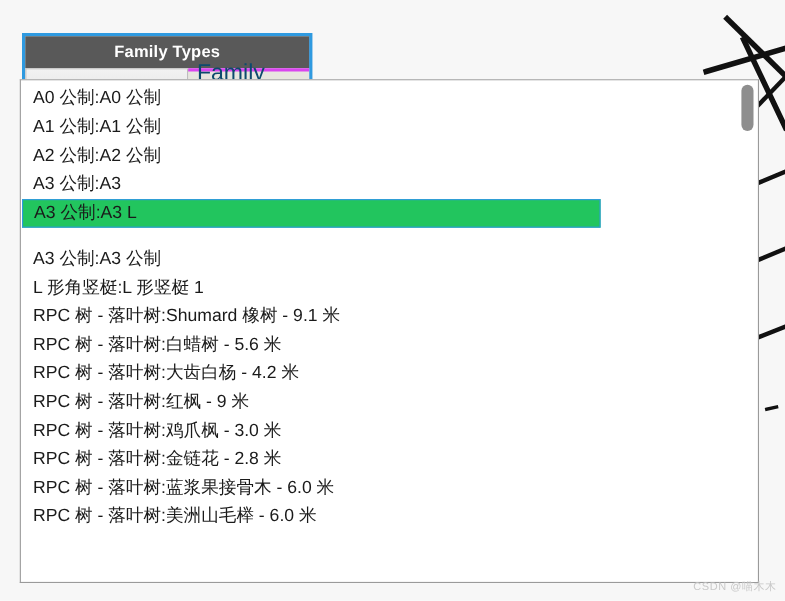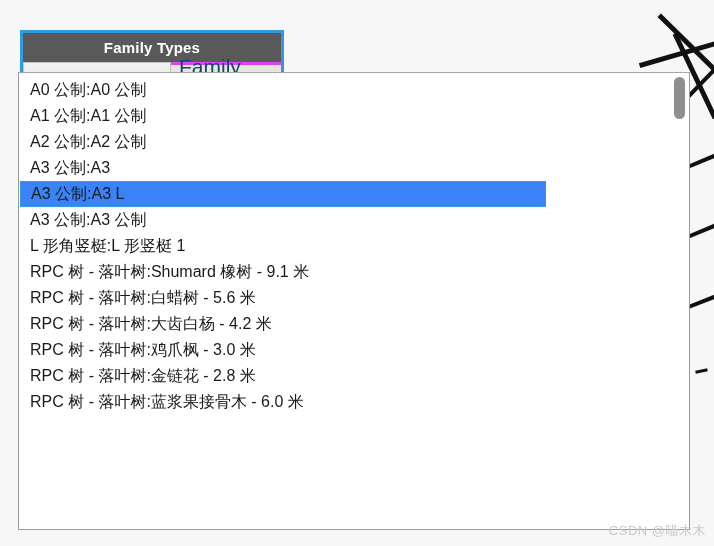--- a/index.html
+++ b/index.html
@@ -117,24 +117,24 @@
     height: 26px;
     line-height: 26px;
     font-size: 16px;
     color: #1a1a1a;
     padding-left: 10px;
     white-space: nowrap;
     box-sizing: border-box;
     margin: 0 1px;
   }
   .dd-item.selected {
-    background: #3b82f6;
+    background: #22c55e;
     border: 1px solid #2f9ae0;
     line-height: 24px;
-    margin: 0 1px 0 1px;
+    margin: 0 1px 16px 1px;
     width: 526px;
   }
 
   
   #dropdown-scrollbar {
     position: absolute;
     right: 1px;
     top: 1px;
     width: 17px;
     height: 456px;
@@ -148,21 +148,21 @@
     height: 42px;
     background: #8e8e8e;
     border-radius: 6px;
   }
 
   
   #watermark {
     position: absolute;
     right: 8px;
     bottom: 6px;
-    font-size: 13px;
+    font-size: 10px;
     color: #c9c9c9;
     z-index: 20;
     white-space: nowrap;
     letter-spacing: 0.5px;
   }
 </style>
 </head>
 <body>
 
 <svg id="cad-canvas" viewBox="0 0 714 546" xmlns="http://www.w3.org/2000/svg">
@@ -195,22 +195,24 @@
       <div class="dd-item">A0 公制:A0 公制</div>
       <div class="dd-item">A1 公制:A1 公制</div>
       <div class="dd-item">A2 公制:A2 公制</div>
       <div class="dd-item">A3 公制:A3</div>
       <div class="dd-item selected">A3 公制:A3 L</div>
       <div class="dd-item">A3 公制:A3 公制</div>
       <div class="dd-item">L 形角竖梃:L 形竖梃 1</div>
       <div class="dd-item">RPC 树 - 落叶树:Shumard 橡树 - 9.1 米</div>
       <div class="dd-item">RPC 树 - 落叶树:白蜡树 - 5.6 米</div>
       <div class="dd-item">RPC 树 - 落叶树:大齿白杨 - 4.2 米</div>
+      <div class="dd-item">RPC 树 - 落叶树:红枫 - 9 米</div>
       <div class="dd-item">RPC 树 - 落叶树:鸡爪枫 - 3.0 米</div>
       <div class="dd-item">RPC 树 - 落叶树:金链花 - 2.8 米</div>
       <div class="dd-item">RPC 树 - 落叶树:蓝浆果接骨木 - 6.0 米</div>
+      <div class="dd-item">RPC 树 - 落叶树:美洲山毛榉 - 6.0 米</div>
     </div>
   <div id="dropdown-scrollbar">
     <div id="dropdown-scroll-thumb"></div>
   </div>
 </div>
 
 <div id="watermark">CSDN @喵木木</div>
 
 </body></html>

